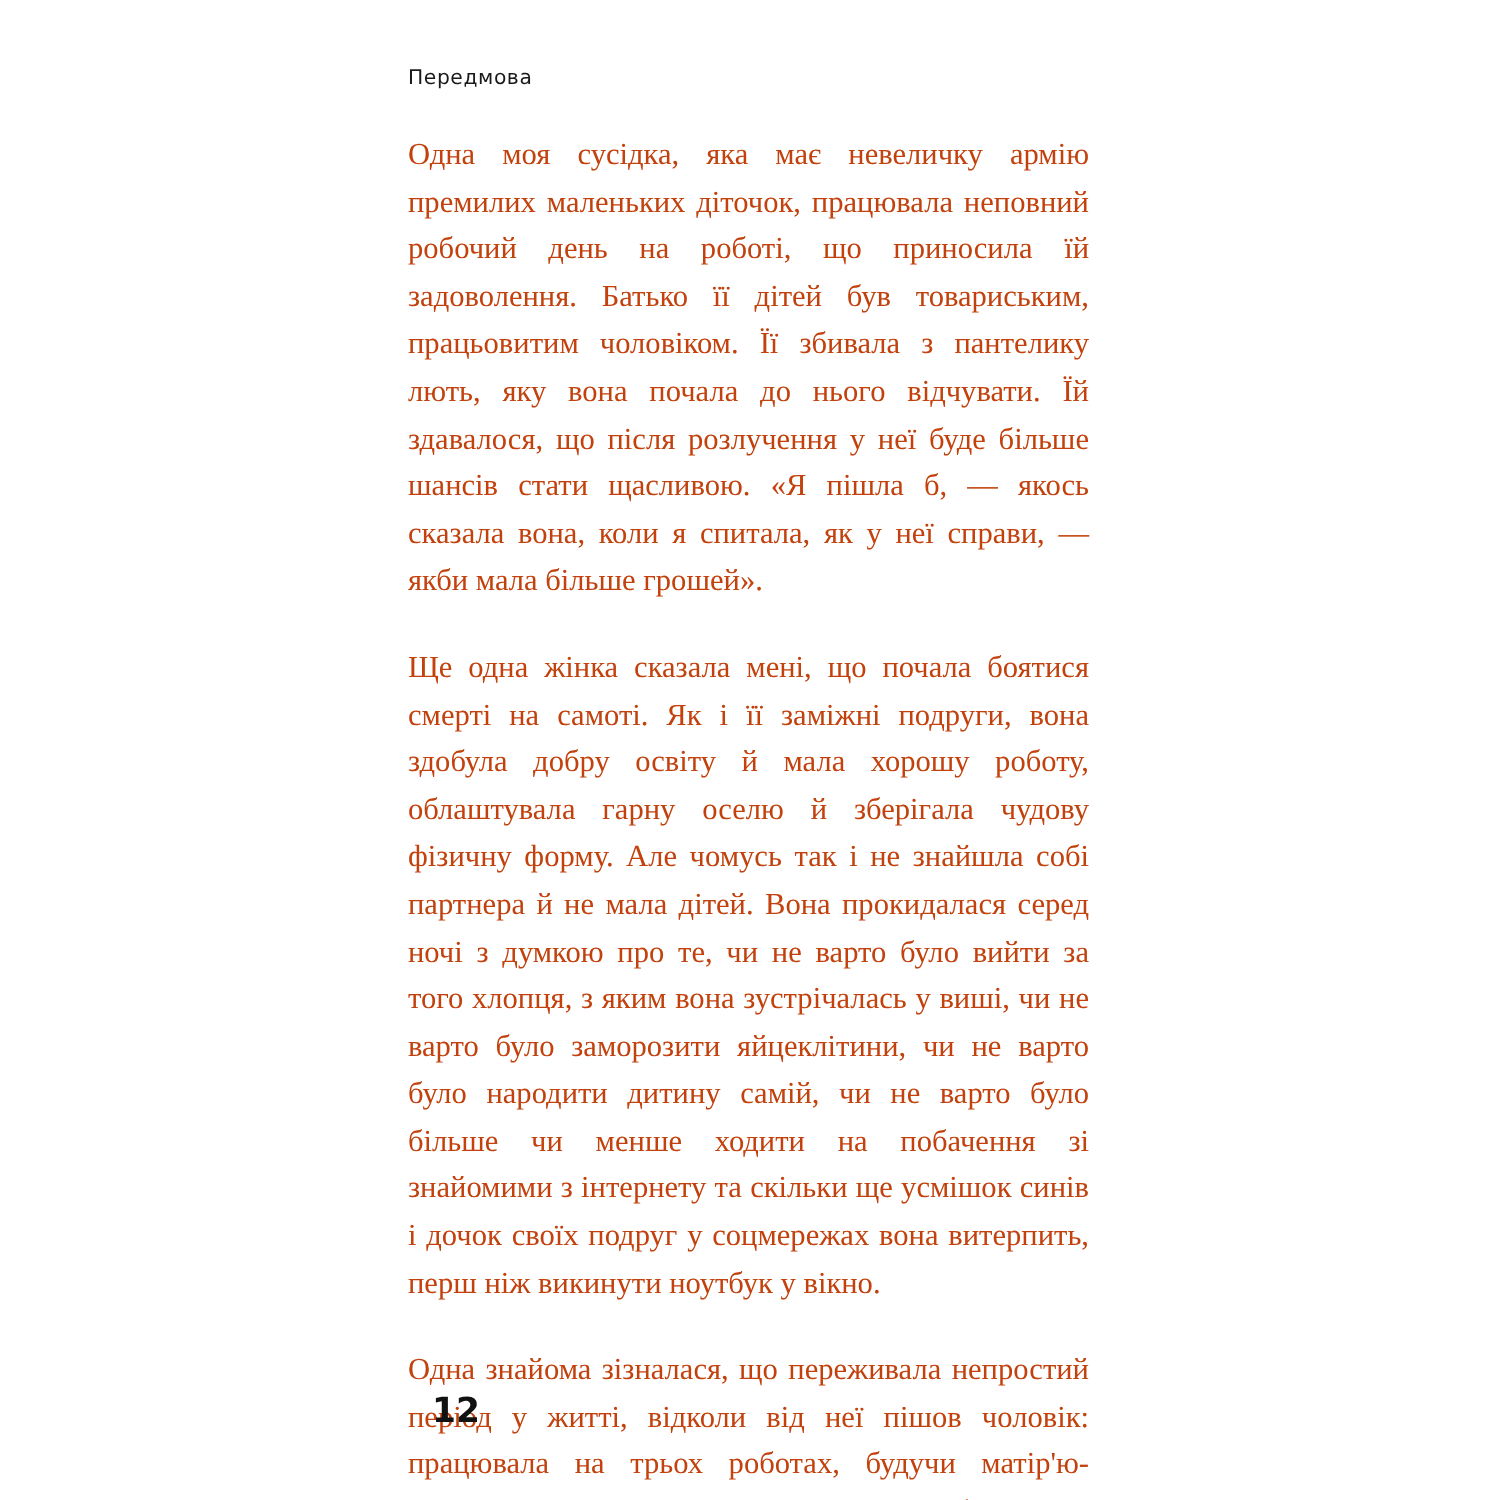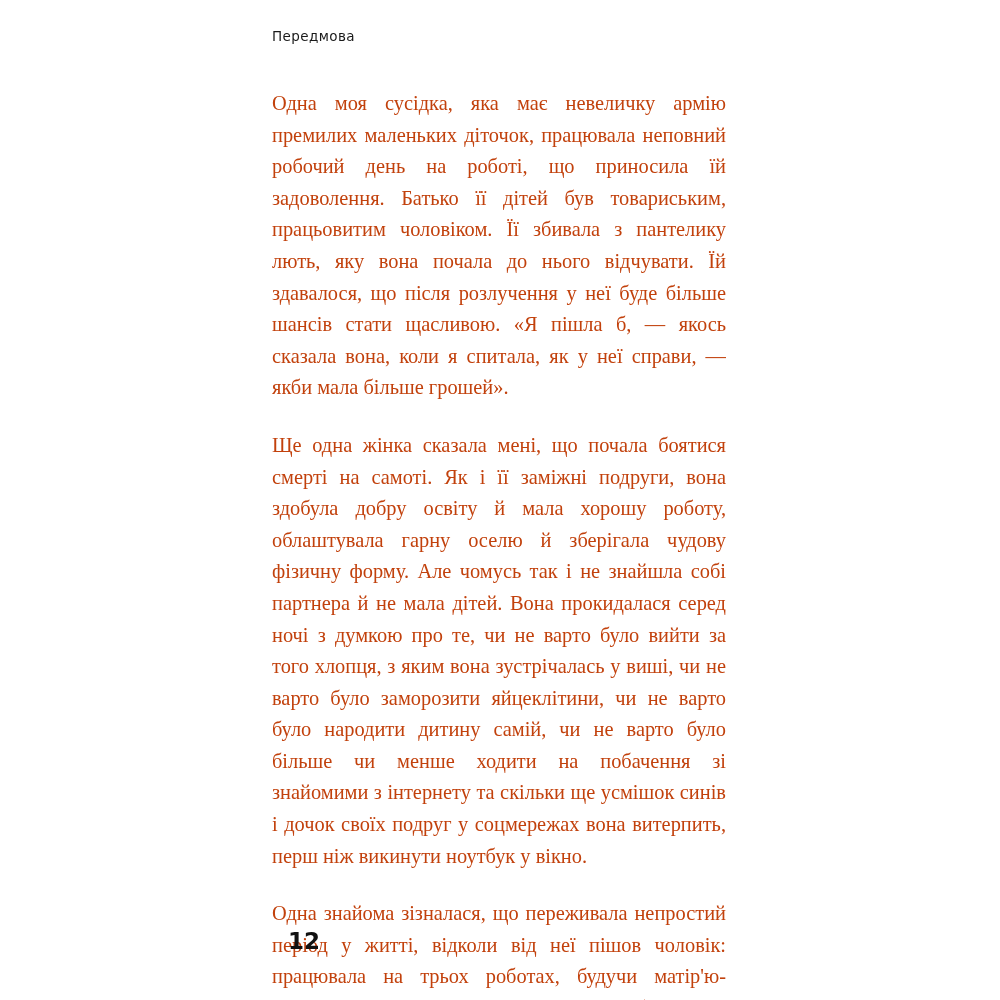--- a/index.html
+++ b/index.html
@@ -17,21 +17,21 @@
   .page {
     position: relative;
     width: 1000px;
     height: 1000px;
     background: #ffffff;
     box-sizing: border-box;
   }
   .running-head {
     position: absolute;
     left: 272px;
-    top: 28px;
+    top: 44px;
     font-family: "DejaVu Sans", sans-serif;
     font-size: 13.5px;
     letter-spacing: 0.4px;
     color: #1a1a1a;
     font-weight: 500;
   }
   .text-column {
     position: absolute;
     left: 272px;
     top: 88px;

